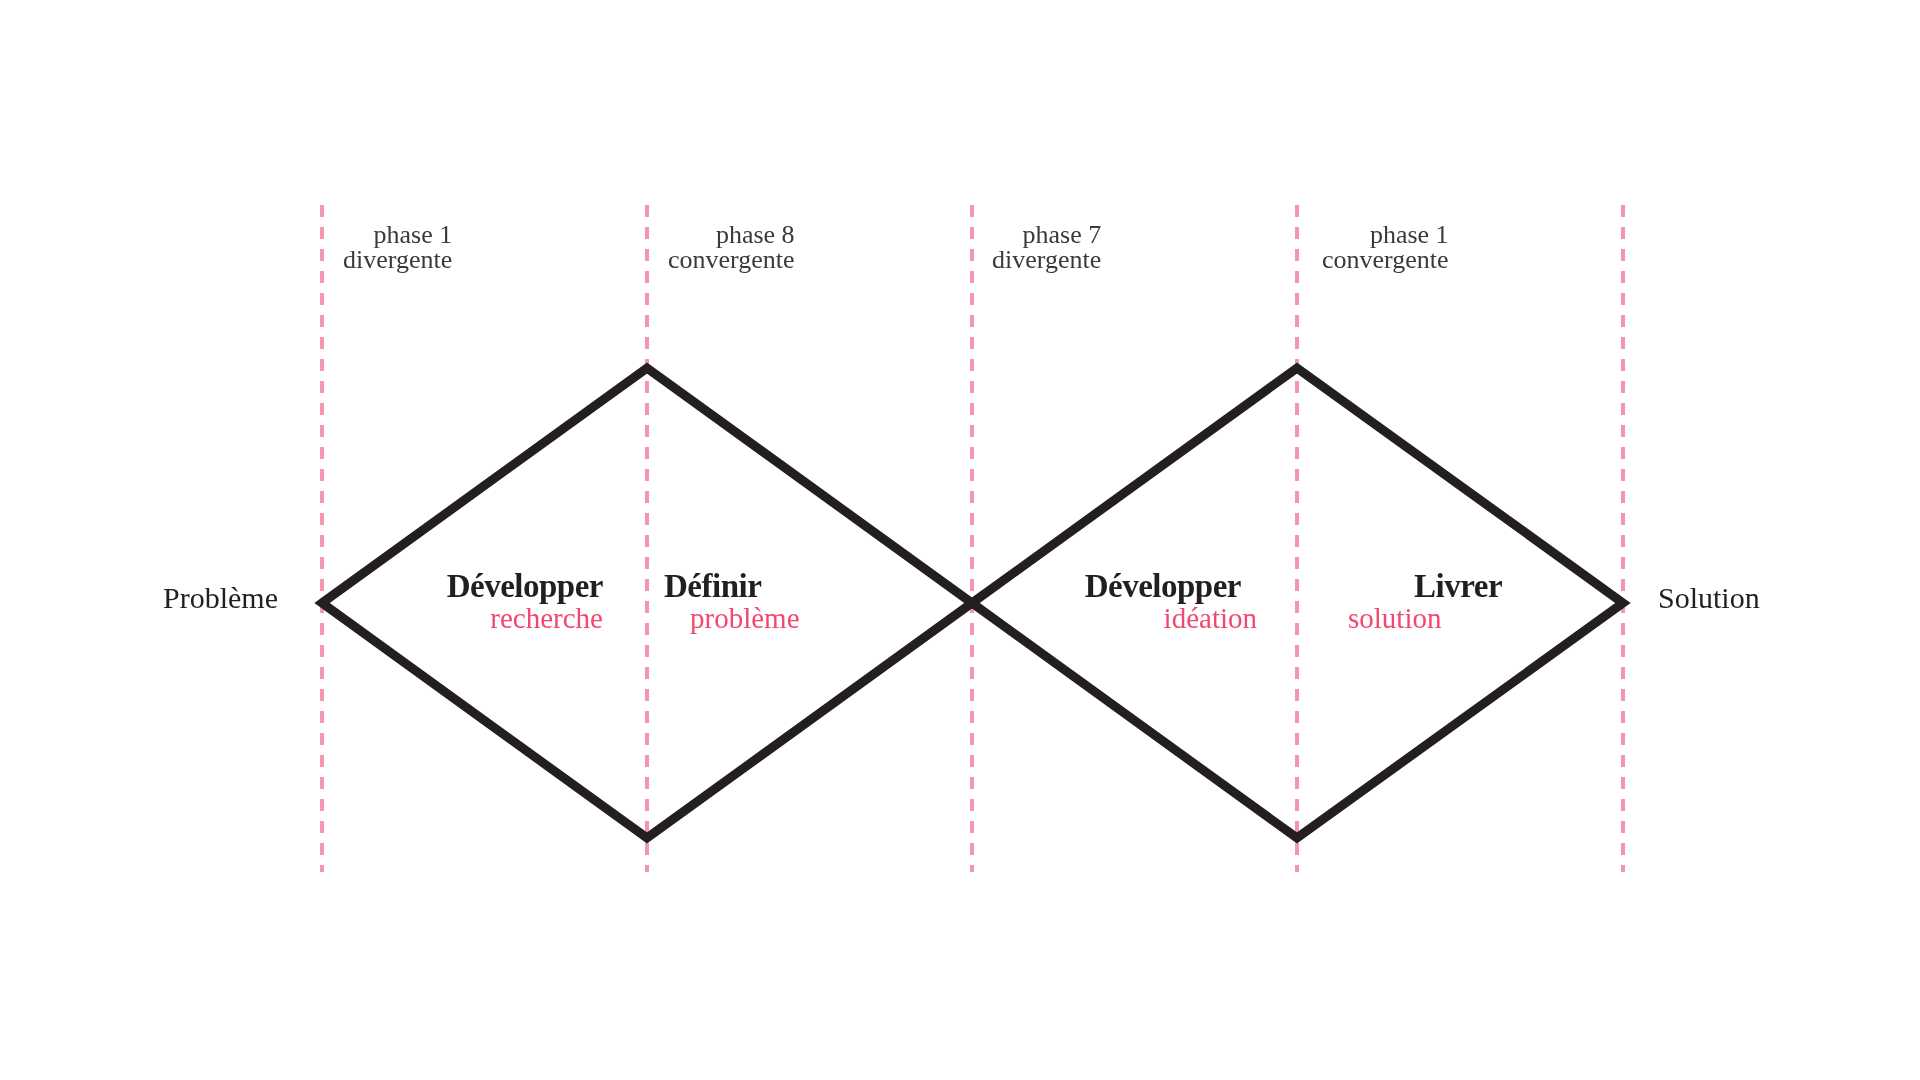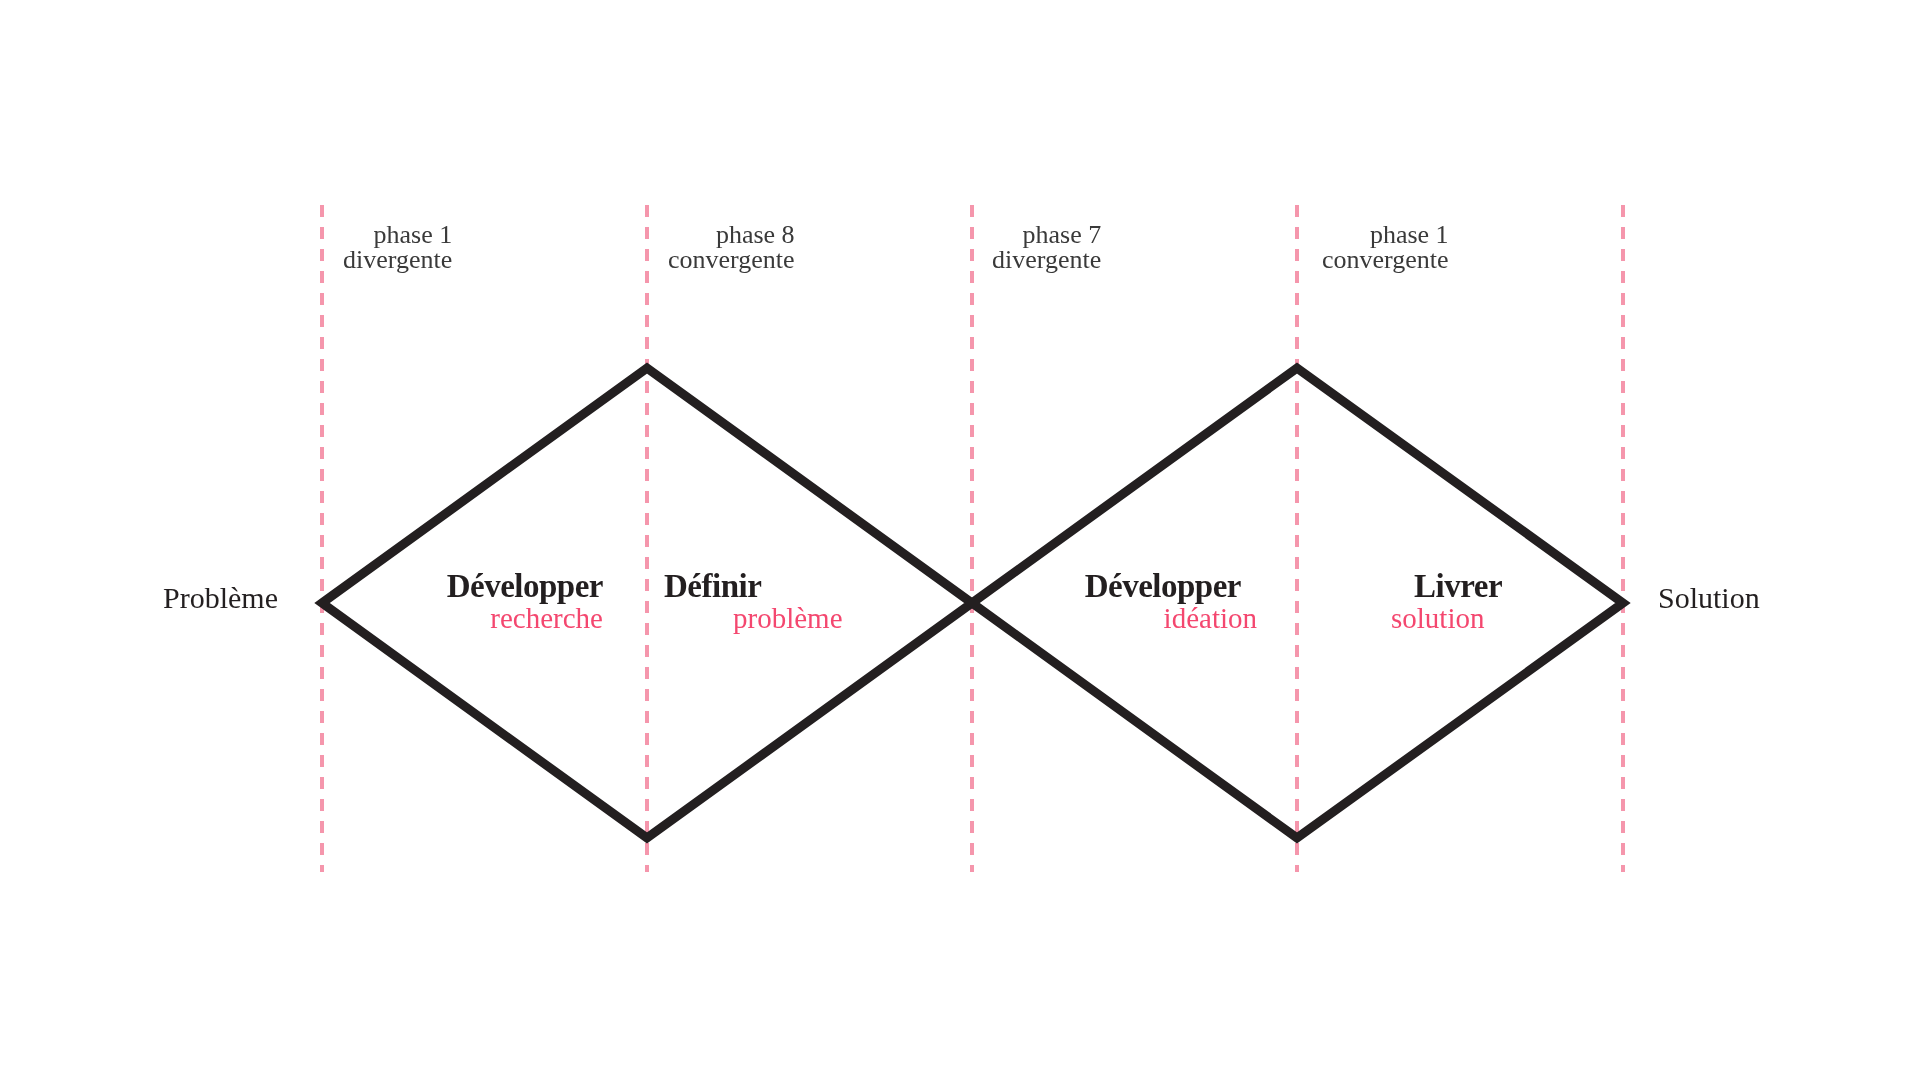--- a/index.html
+++ b/index.html
@@ -53,21 +53,20 @@
     color: var(--line-black, #231F20);
     white-space: nowrap;
   }
   .stage-sub {
     position: absolute;
     top: 604px;
     font-size: 29px;
     line-height: 29px;
     color: var(--text-pink, #F4476F);
     white-space: nowrap;
-    margin-left: 43px;
   }
   .endpoint {
     position: absolute;
     top: 583px;
     font-size: 30px;
     line-height: 30px;
     font-weight: 400;
     color: var(--line-black, #231F20);
     white-space: nowrap;
   }

